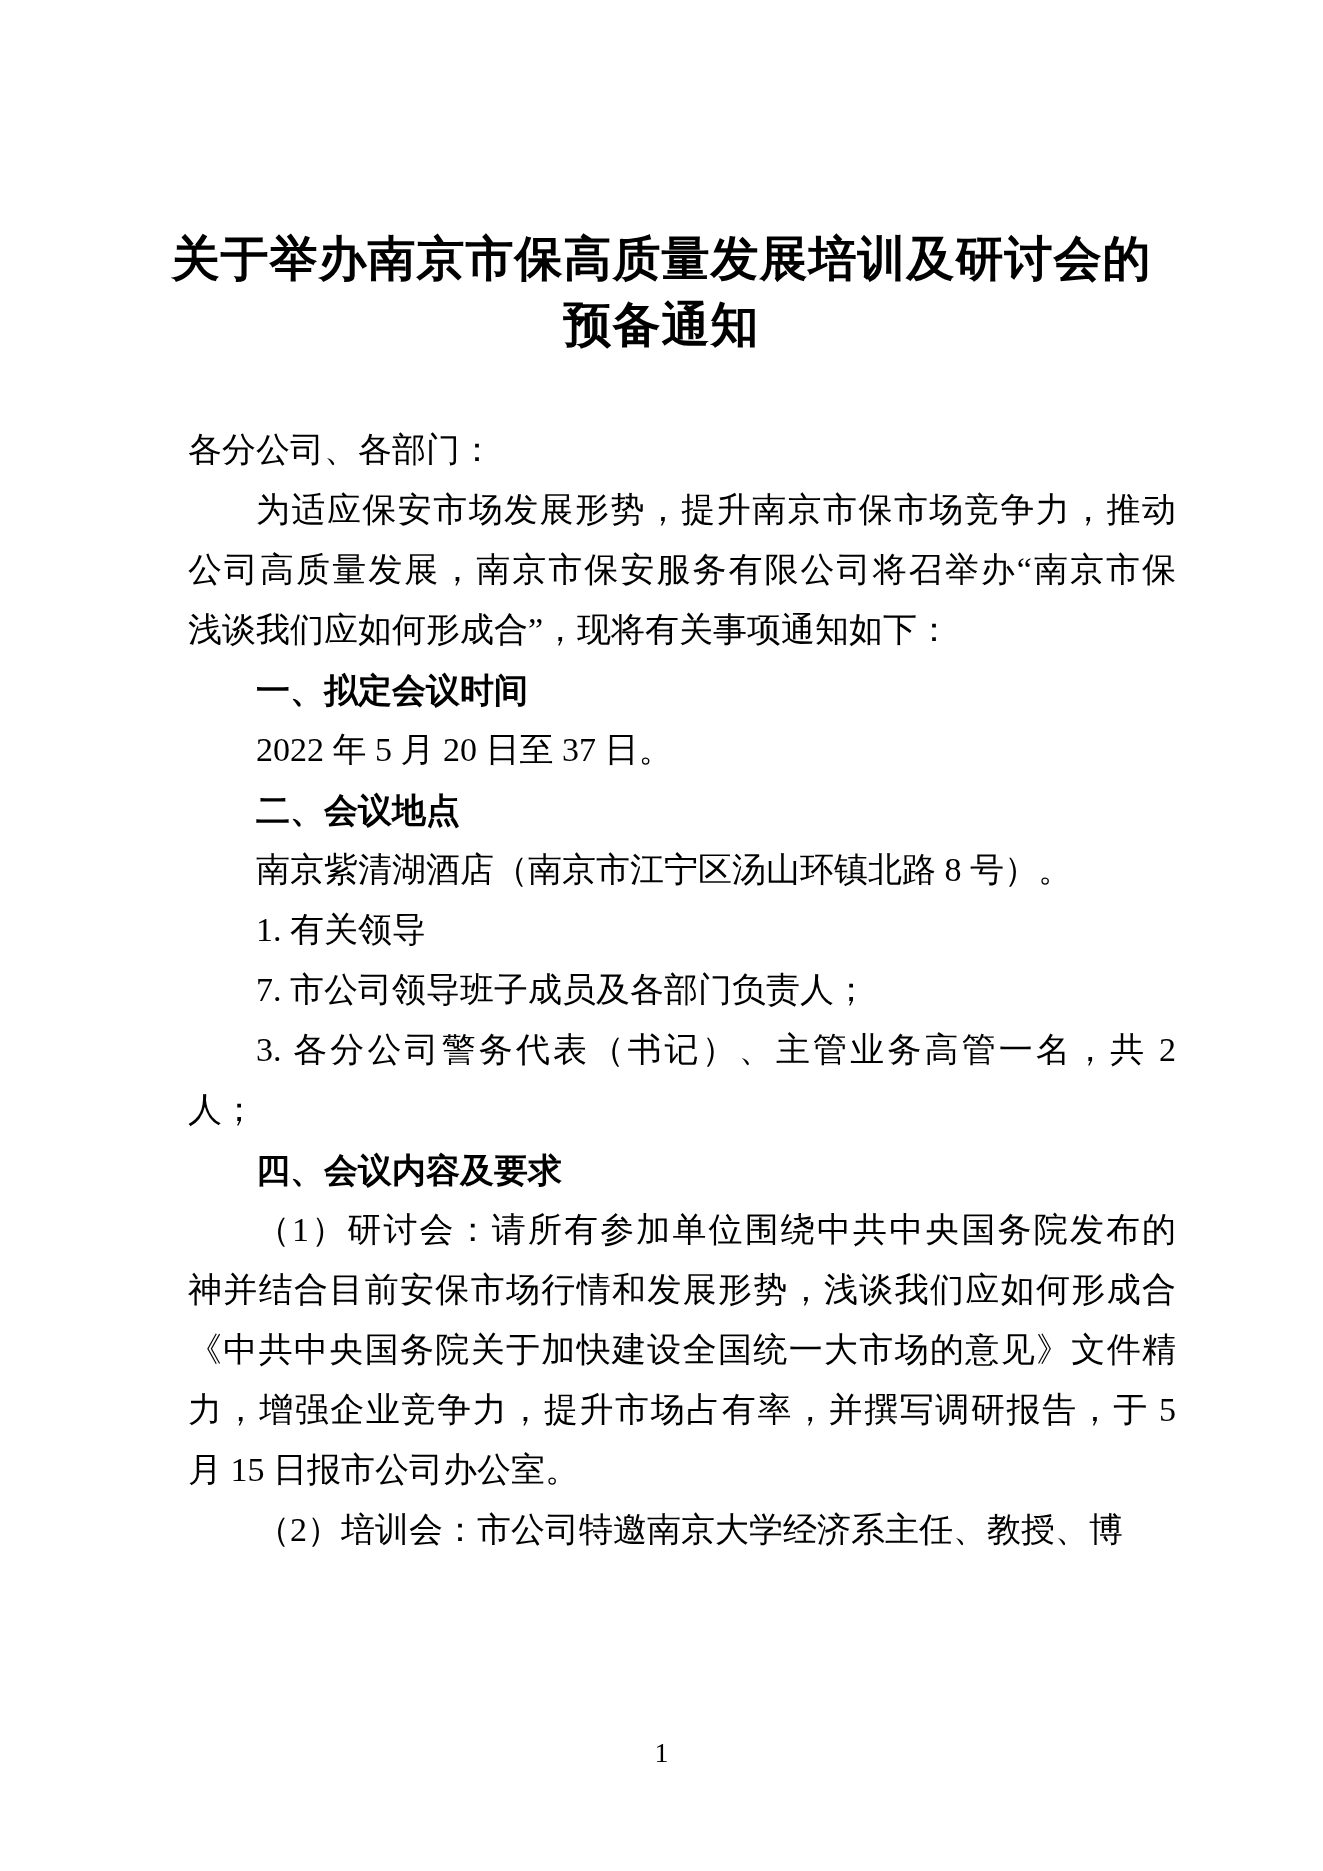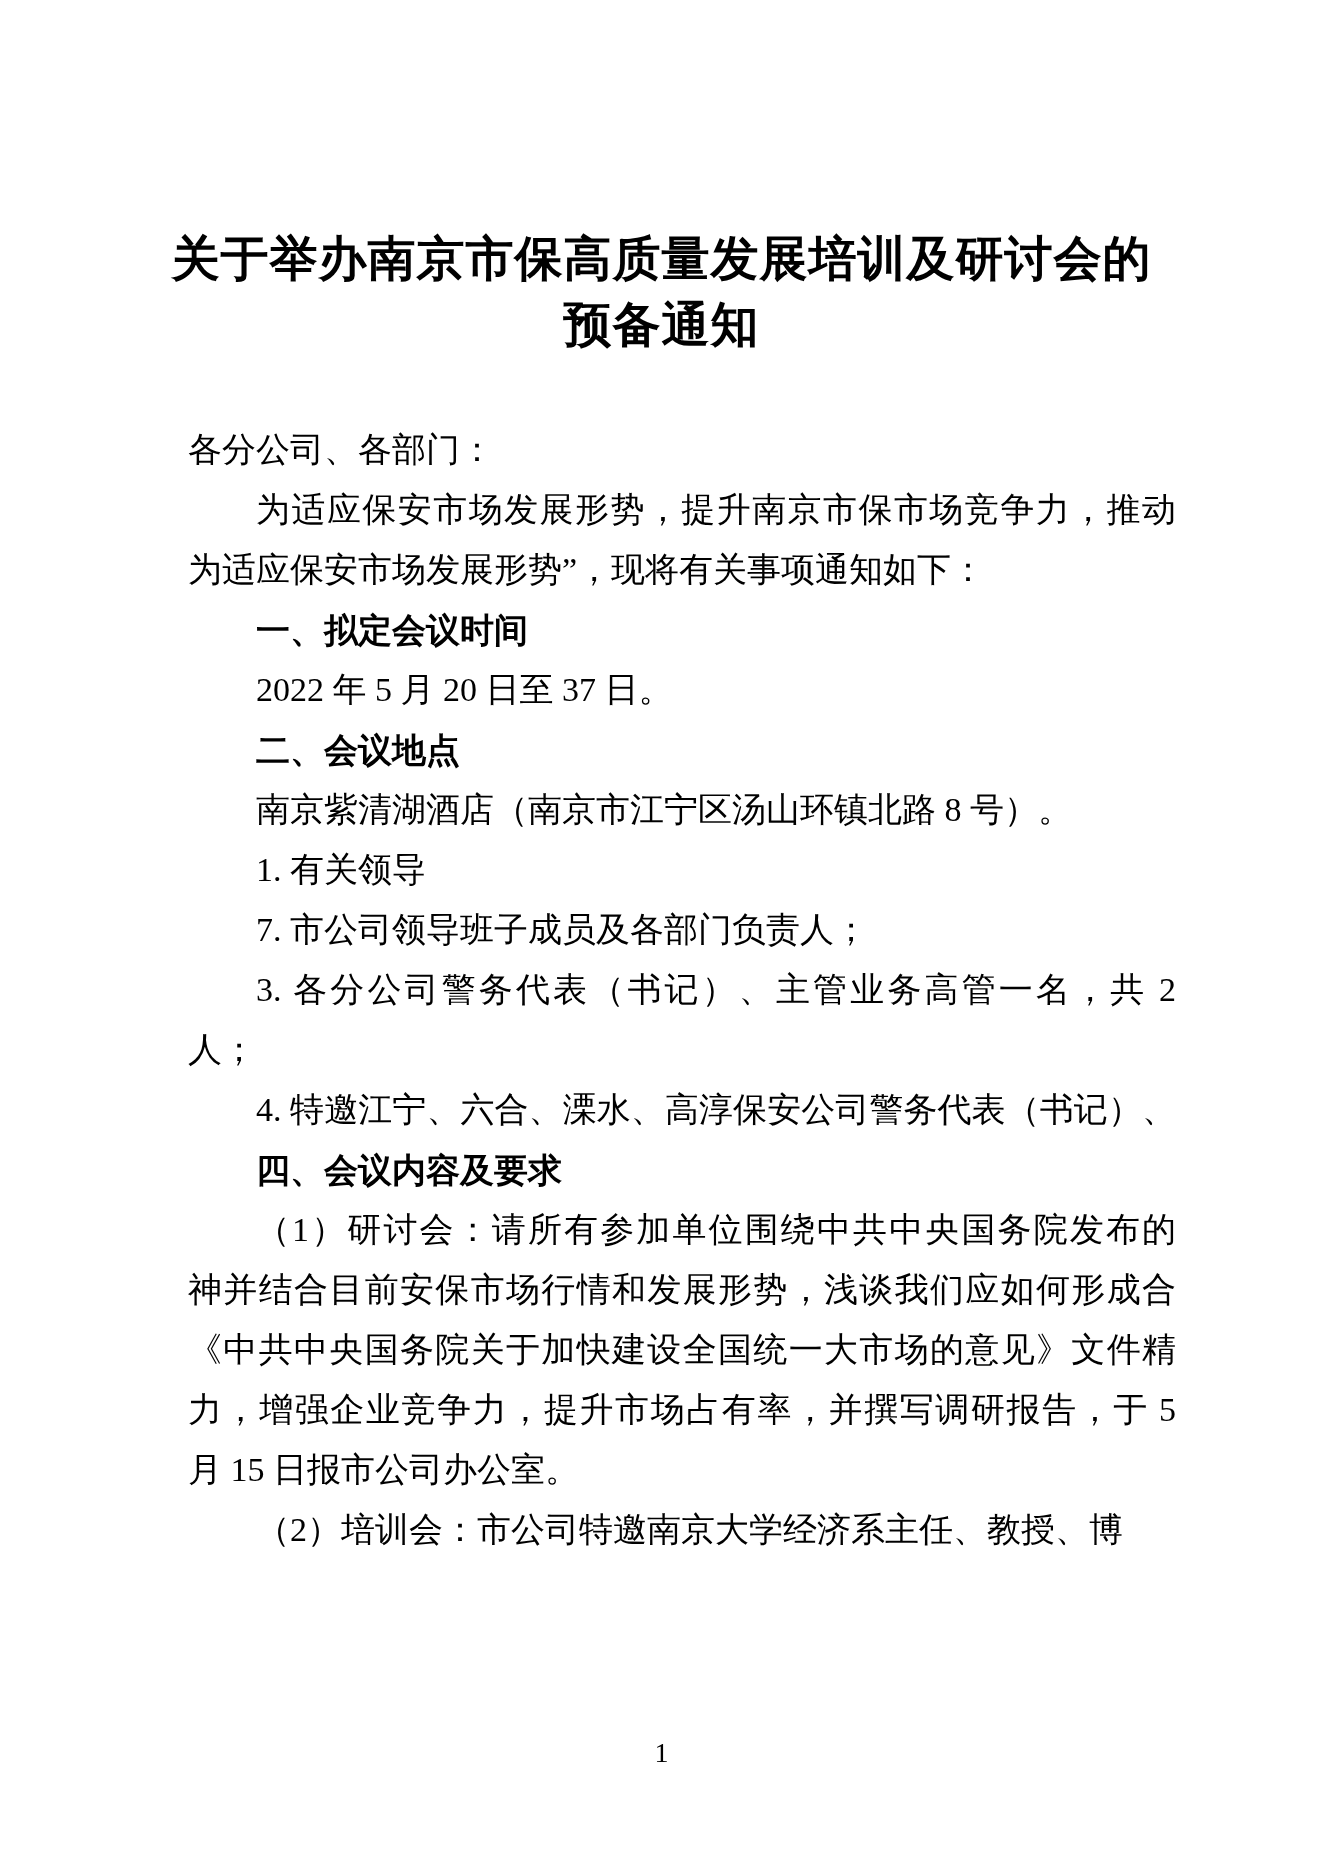--- a/index.html
+++ b/index.html
@@ -67,30 +67,30 @@
 <div class="page">
 
   <h1 class="doc-title">
     <span class="t-line">关于举办南京市保高质量发展培训及研讨会的</span>
     <span class="t-line">预备通知</span>
   </h1>
 
   <div class="doc-body">
     <div class="ln">各分公司、各部门：</div>
     <div class="ln ind str">为适应保安市场发展形势，提升南京市保市场竞争力，推动</div>
-    <div class="ln">为适应保安市场发展形势”，现将有关事项通知如下：</div>
+    <div class="ln str">公司高质量发展，南京市保安服务有限公司将召举办“南京市保</div>
+    <div class="ln">浅谈我们应如何形成合”，现将有关事项通知如下：</div>
     <div class="ln ind hd">一、拟定会议时间</div>
     <div class="ln ind">2022 年 5 月 20 日至 37 日。</div>
     <div class="ln ind hd">二、会议地点</div>
     <div class="ln ind">南京紫清湖酒店（南京市江宁区汤山环镇北路 8 号）。</div>
     <div class="ln ind">1. 有关领导</div>
     <div class="ln ind">7. 市公司领导班子成员及各部门负责人；</div>
     <div class="ln ind str">3. 各分公司警务代表（书记）、主管业务高管一名，共 2</div>
     <div class="ln">人；</div>
-    <div class="ln ind str">4. 特邀江宁、六合、溧水、高淳保安公司警务代表（书记）、</div>
     <div class="ln ind hd">四、会议内容及要求</div>
     <div class="ln ind str">（1）研讨会：请所有参加单位围绕中共中央国务院发布的</div>
     <div class="ln str">神并结合目前安保市场行情和发展形势，浅谈我们应如何形成合</div>
     <div class="ln str">《中共中央国务院关于加快建设全国统一大市场的意见》文件精</div>
     <div class="ln str">力，增强企业竞争力，提升市场占有率，并撰写调研报告，于 5</div>
     <div class="ln">月 15 日报市公司办公室。</div>
     <div class="ln ind">（2）培训会：市公司特邀南京大学经济系主任、教授、博</div>
   </div>
 
   <div class="page-number">1</div>

